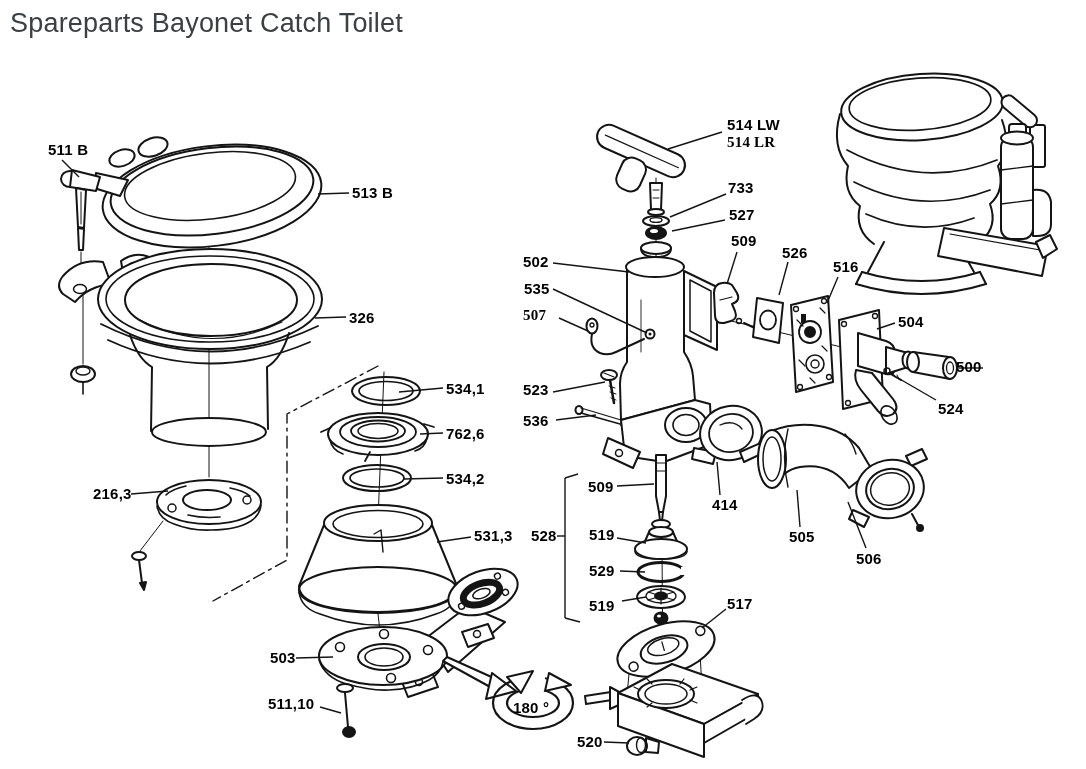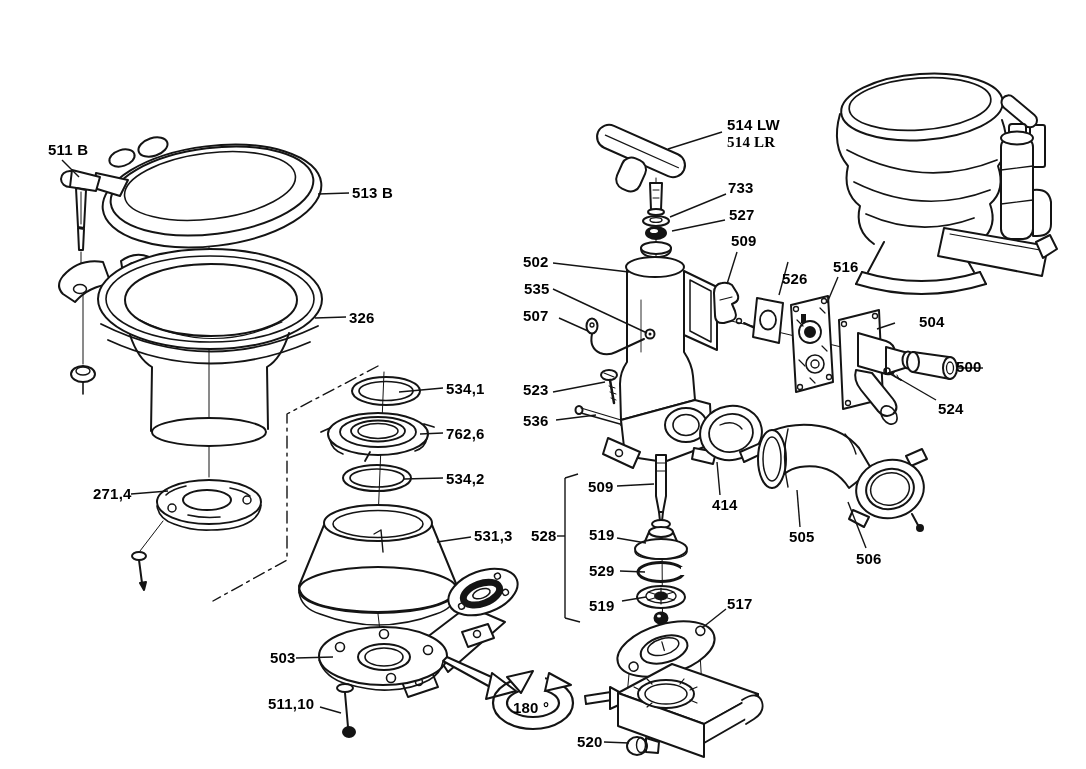--- a/index.html
+++ b/index.html
@@ -10,20 +10,21 @@
   #art,#leaders{position:absolute;left:0;top:0;}
   #leaders{pointer-events:none;}
   #leaders line{stroke:#141414;stroke-width:1.4;}
   .plabel{position:absolute;font-size:15px;font-weight:700;color:#000;
           white-space:nowrap;letter-spacing:.2px;}
 </style>
 </head>
 <body>
 
 <div class="canvas">
+  <h1 class="title">Spareparts Bayonet Catch Toilet</h1>
 
   <svg id="art" width="1086" height="769" viewBox="0 0 1086 769" stroke="#141414" fill="#fff" stroke-width="2" stroke-linecap="round" stroke-linejoin="round">
 
     <g stroke-width="1" fill="none">
       <line x1="81" y1="252" x2="81" y2="286"></line>
       <line x1="83" y1="295" x2="83" y2="364"></line>
       <line x1="209" y1="214" x2="209" y2="427"></line>
       <line x1="209" y1="446" x2="209" y2="477"></line>
       <line x1="384" y1="372" x2="378" y2="520"></line>
       <line x1="378" y1="614" x2="380" y2="631"></line>
@@ -410,47 +411,47 @@
       <line x1="866" y1="548" x2="848" y2="502"></line>
       <line x1="895" y1="323" x2="877" y2="329"></line>
       <line x1="983" y1="368" x2="956" y2="368"></line>
       <line x1="936" y1="400" x2="898" y2="378"></line>
     </svg>
 
   <div id="labels">
       <div class="plabel" style="left: 48px; top: 141px;">511 B</div>
       <div class="plabel" style="left: 352px; top: 184px; text-align: right;">513 B</div>
       <div class="plabel" style="left: 349px; top: 309px;">326</div>
-      <div class="plabel" style="left: 93px; top: 485px;">271,4</div>
+      <div class="plabel" style="left: 93px; top: 485px;">216,3</div>
       <div class="plabel" style="left: 446px; top: 380px;">534,1</div>
       <div class="plabel" style="left: 446px; top: 425px;">762,6</div>
       <div class="plabel" style="left: 446px; top: 470px;">534,2</div>
       <div class="plabel" style="left: 474px; top: 527px;">531,3</div>
       <div class="plabel" style="left: 270px; top: 649px;">503</div>
       <div class="plabel" style="left: 268px; top: 695px;">511,10</div>
       <div class="plabel" style="left: 727px; top: 116px;">514 LW</div>
       <div class="plabel" style="left: 727px; top: 134px; font-family: Liberation Serif, serif;">514 LR</div>
       <div class="plabel" style="left: 728px; top: 179px;">733</div>
       <div class="plabel" style="left: 729px; top: 206px;">527</div>
       <div class="plabel" style="left: 731px; top: 232px;">509</div>
-      <div class="plabel" style="left: 782px; top: 244px; margin-top: 26px;">526</div>
+      <div class="plabel" style="left: 782px; top: 244px;">526</div>
       <div class="plabel" style="left: 833px; top: 258px;">516</div>
       <div class="plabel" style="left: 523px; top: 253px;">502</div>
       <div class="plabel" style="left: 524px; top: 280px;">535</div>
-      <div class="plabel" style="left: 523px; top: 307px;">507</div>
+      <div class="plabel" style="left: 523px; top: 307px; font-family: Liberation Serif, serif;">507</div>
       <div class="plabel" style="left: 523px; top: 381px;">523</div>
       <div class="plabel" style="left: 523px; top: 412px;">536</div>
       <div class="plabel" style="left: 588px; top: 478px;">509</div>
       <div class="plabel" style="left: 531px; top: 527px;">528</div>
       <div class="plabel" style="left: 589px; top: 526px;">519</div>
       <div class="plabel" style="left: 589px; top: 562px;">529</div>
       <div class="plabel" style="left: 589px; top: 597px;">519</div>
       <div class="plabel" style="left: 712px; top: 496px;">414</div>
       <div class="plabel" style="left: 727px; top: 595px;">517</div>
       <div class="plabel" style="left: 577px; top: 733px;">520</div>
       <div class="plabel" style="left: 789px; top: 528px;">505</div>
       <div class="plabel" style="left: 856px; top: 550px;">506</div>
-      <div class="plabel" style="left: 898px; top: 313px; margin-left: 21px;">504</div>
+      <div class="plabel" style="left: 898px; top: 313px;">504</div>
       <div class="plabel" style="left: 956px; top: 358px;">500</div>
       <div class="plabel" style="left: 938px; top: 400px;">524</div>
       <div class="plabel" style="left: 513px; top: 699px;">180 °</div>
     </div>
 </div>
 
 </body></html>

